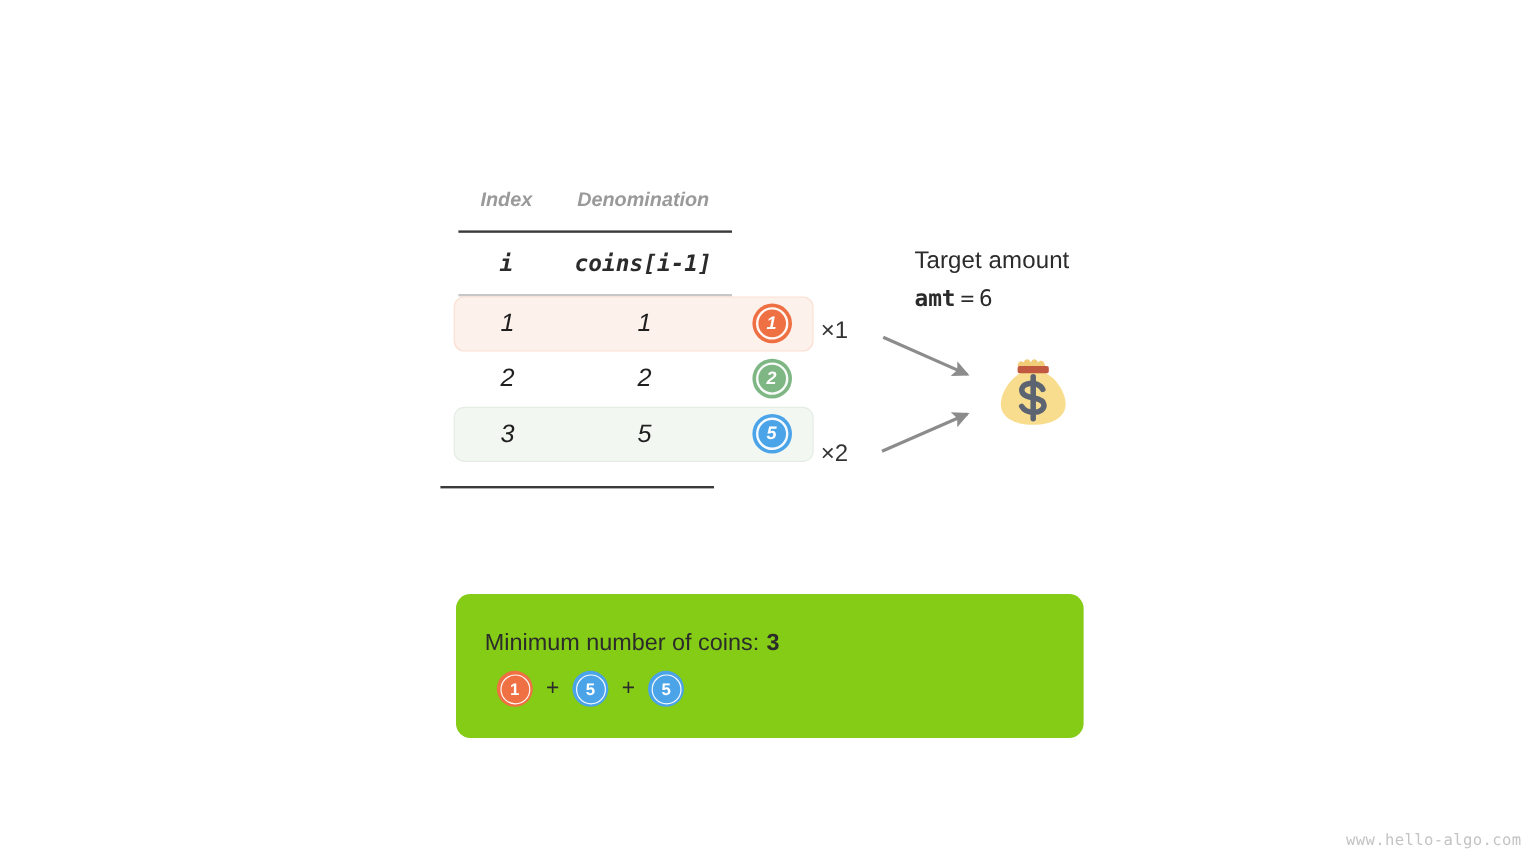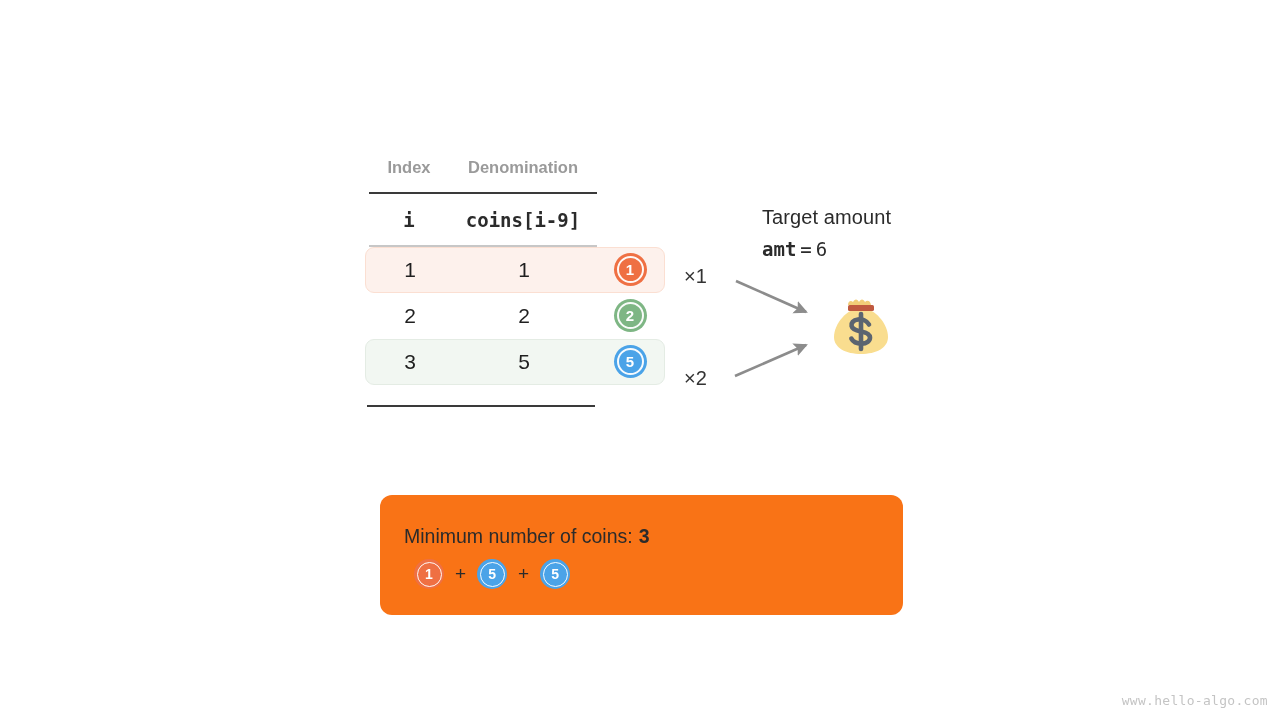--- a/index.html
+++ b/index.html
@@ -11,23 +11,24 @@
     font-family: "Liberation Sans", sans-serif;
     position: relative;
     overflow: hidden;
   }
 
   .stage { position: absolute; inset: 0; }
 
   
   #coin-table {
     position: absolute;
-    left: 369px;
+    left: 382px;
     top: 158px;
     width: 228px;
+    font-style: italic;
   }
 
   .table-head-row {
     display: flex;
     align-items: baseline;
     height: 34px;
   }
   .table-head-row .col-index,
   .table-head-row .col-denom {
     color: #9a9a9a;
@@ -161,21 +162,21 @@
     height: 70px;
   }
 
   
   #summary-box {
     position: absolute;
     left: 380px;
     top: 495px;
     width: 523px;
     height: 120px;
-    background: #f97316;
+    background: #84cc16;
     border-radius: 12px;
     padding: 22px 24px;
   }
   .sum-line {
     display: flex;
     align-items: center;
     height: 38px;
     font-size: 19.5px;
     color: #2b2b2b;
   }
@@ -209,21 +210,21 @@
 
     <div class="table-head-row">
       <div class="col-index">Index</div>
       <div class="col-denom">Denomination</div>
     </div>
 
     <div class="rule-thick"></div>
 
     <div class="sub-head-row">
       <div class="col-index">i</div>
-      <div class="col-denom">coins[i-9]</div>
+      <div class="col-denom">coins[i-1]</div>
     </div>
 
     <div class="rule-thin"></div>
 
     <div class="t-row hl-orange">
       <div class="cell-i">1</div>
       <div class="cell-den">1</div>
       <div class="cell-coin">
         <div class="coin" style="background:#ef7043">
           <span>1</span>

